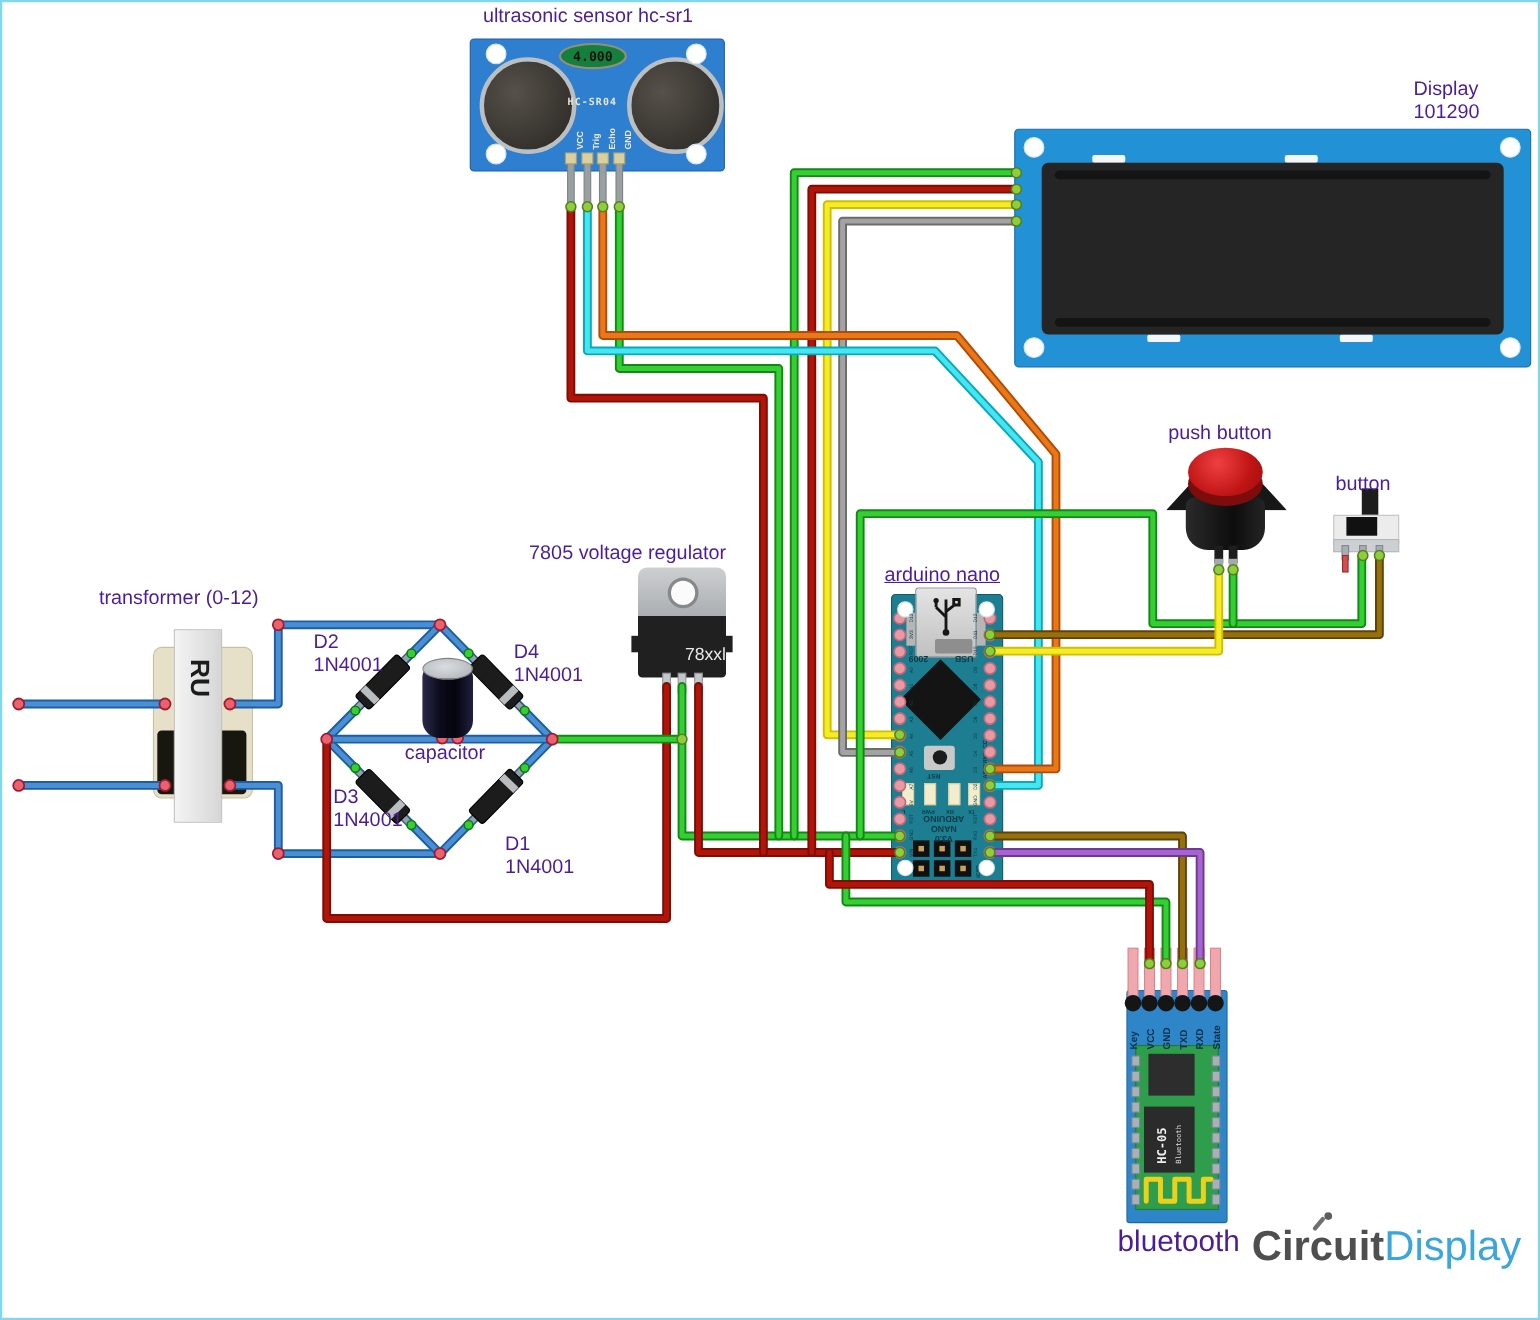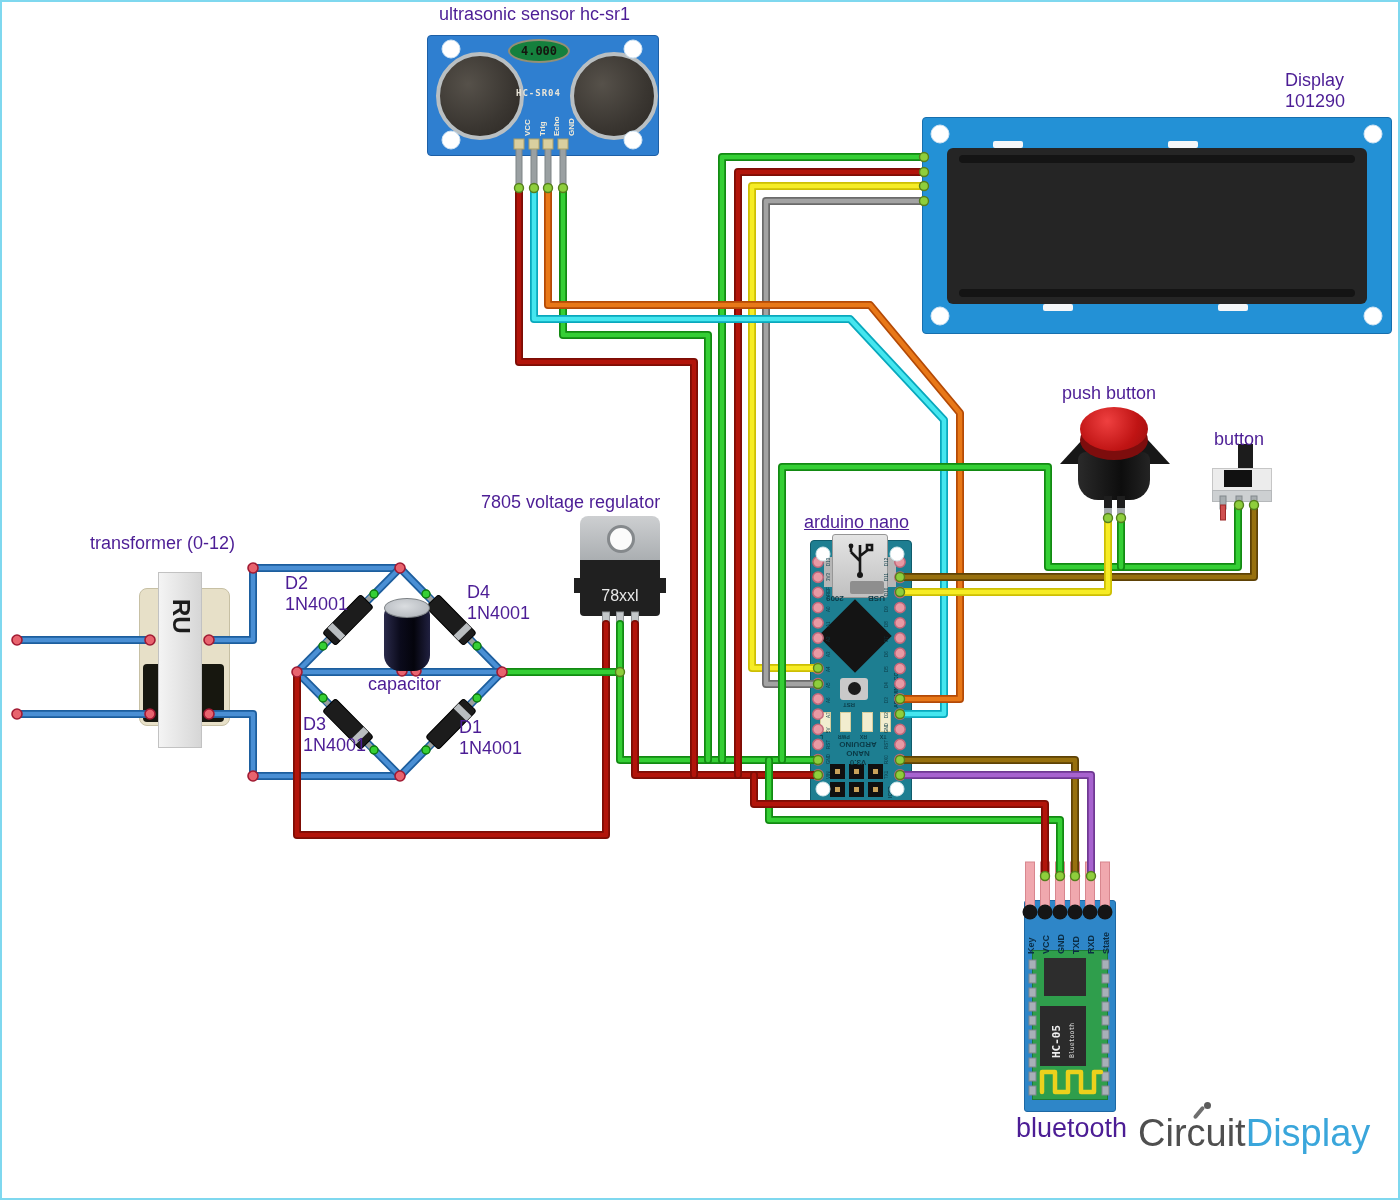--- a/index.html
+++ b/index.html
@@ -30,21 +30,21 @@
   .pb-tip{position:absolute;width:8px;height:12px;background:#a3a9ac;z-index:10;}
   
   .sw-knob{left:1236px;top:442px;width:15px;height:30px;background:#1c1c1c;z-index:10;}
   .sw-body{left:1210px;top:466px;width:58px;height:24px;background:#ececec;border:1px solid #c6c6c6;z-index:10;}
   .sw-inner{left:1222px;top:468px;width:28px;height:17px;background:#111;z-index:11;}
   .sw-base{left:1210px;top:488px;width:58px;height:10px;background:#cdd0d2;border:1px solid #b5b8ba;z-index:10;}
   
   .reg-tab{left:578px;top:514px;width:80px;height:46px;background:linear-gradient(#cdcfd1,#a9adb0);border-radius:8px 8px 0 0;z-index:10;}
   .reg-hole{position:absolute;left:27px;top:9px;width:22px;height:22px;border-radius:50%;background:#fbfbfb;border:3px solid #85898c;}
   .reg-body{left:578px;top:558px;width:80px;height:56px;background:#202020;border-radius:0 0 4px 4px;z-index:10;text-align:center;}
-  .reg-mark{font:16px/1 "Liberation Sans",sans-serif;color:#e8e8e8;position:absolute;left:0;right:0;top:28px;}
+  .reg-mark{font:16px/1 "Liberation Sans",sans-serif;color:#e8e8e8;position:absolute;left:0;right:0;top:28px;text-align:right;}
   .reg-bump{position:absolute;width:7px;height:15px;background:#202020;top:18px;}
   
   .tr-body{left:137px;top:586px;width:89px;height:136px;background:#e7e0c8;border:1px solid #c7c0a4;border-radius:8px;z-index:10;}
   .tr-black{left:141px;top:662px;width:81px;height:58px;background:#17170f;border-radius:4px;z-index:11;}
   .tr-strap{left:156px;top:570px;width:42px;height:174px;background:linear-gradient(90deg,#f4f4f4,#d6d6d6);border:1px solid #c2c2c2;z-index:12;}
   .tr-mark{position:absolute;left:8px;top:26px;writing-mode:vertical-rl;font:bold 24px "Liberation Sans",sans-serif;color:#1c1c1c;}
   
   .nano-board{left:808px;top:538px;width:100px;height:262px;background:#1d7e91;border:1px solid #0f5b6b;border-radius:4px;z-index:10;}
   .nano-usb{left:830px;top:532px;width:54px;height:62px;background:linear-gradient(#e4e4e4,#c0c0c0);border:1px solid #969696;border-radius:3px;z-index:11;}
   .nano-usbtab{position:absolute;width:8px;height:30px;background:#b6b6b6;top:22px;}
@@ -59,21 +59,21 @@
   
   .bt-board{left:1022px;top:898px;width:90px;height:210px;background:#2e86c8;border:1px solid #1d68a4;border-radius:3px;z-index:10;}
   .bt-pcb{left:1030px;top:948px;width:74px;height:148px;background:#2f9e4c;border:1px solid #1d7a35;z-index:11;}
   .bt-chip1{left:1042px;top:956px;width:42px;height:38px;background:#2d2d2d;z-index:12;}
   .bt-chip2{left:1038px;top:1004px;width:46px;height:60px;background:#2b2b2b;z-index:12;}
   
   .cap{left:382px;top:596px;width:46px;height:76px;z-index:30;}
   .cap-body{position:absolute;left:0;top:9px;width:46px;height:64px;background:linear-gradient(90deg,#2a2a4a,#0b0b1c 35%,#04040c 65%,#202040);border-radius:8px 8px 16px 16px;}
   .cap-top{position:absolute;left:0;top:0;width:44px;height:18px;background:radial-gradient(ellipse at 45% 40%,#dadde0,#b9bdc2 70%,#8f9499);border:1px solid #7d8286;border-radius:50%;}
   .logo{position:absolute;left:1136px;top:1110px;font:38px "Liberation Sans",sans-serif;z-index:40;}
-  .logo b{color:#4f4f4f;font-weight:normal;}
+  .logo b{color:#4f4f4f;font-weight:bold;}
   .logo span{color:#3aa6db;}
   .logo .iron{position:absolute;left:59px;top:-7px;width:4px;height:15px;background:#6f6f6f;transform:rotate(40deg);border-radius:2px;}
   .logo .irondot{position:absolute;left:66px;top:-10px;width:7px;height:7px;background:#5c5c5c;border-radius:50%;}
 </style>
 </head>
 <body>
 
 <div id="stage">
 
   <div class="comp us-board">
@@ -435,21 +435,21 @@
     <div>1N4001</div>
   </div>
   <div class="lbl sub" style="left:465px;top:580px;">
     <div>D4</div>
     <div>1N4001</div>
   </div>
   <div class="lbl sub" style="left:301px;top:712px;">
     <div>D3</div>
     <div>1N4001</div>
   </div>
-  <div class="lbl sub" style="left:457px;top:715px;">
+  <div class="lbl sub" style="left:457px;top:755px;">
     <div>D1</div>
     <div>1N4001</div>
   </div>
   <div class="lbl" style="left:1014px;top:1116px;font-size:27px;">bluetooth</div>
   <div class="logo">
     <b>Circuit</b><span>Display</span>
     <div class="iron"></div>
     <div class="irondot"></div>
   </div>
   <div id="us-pin-labels">

